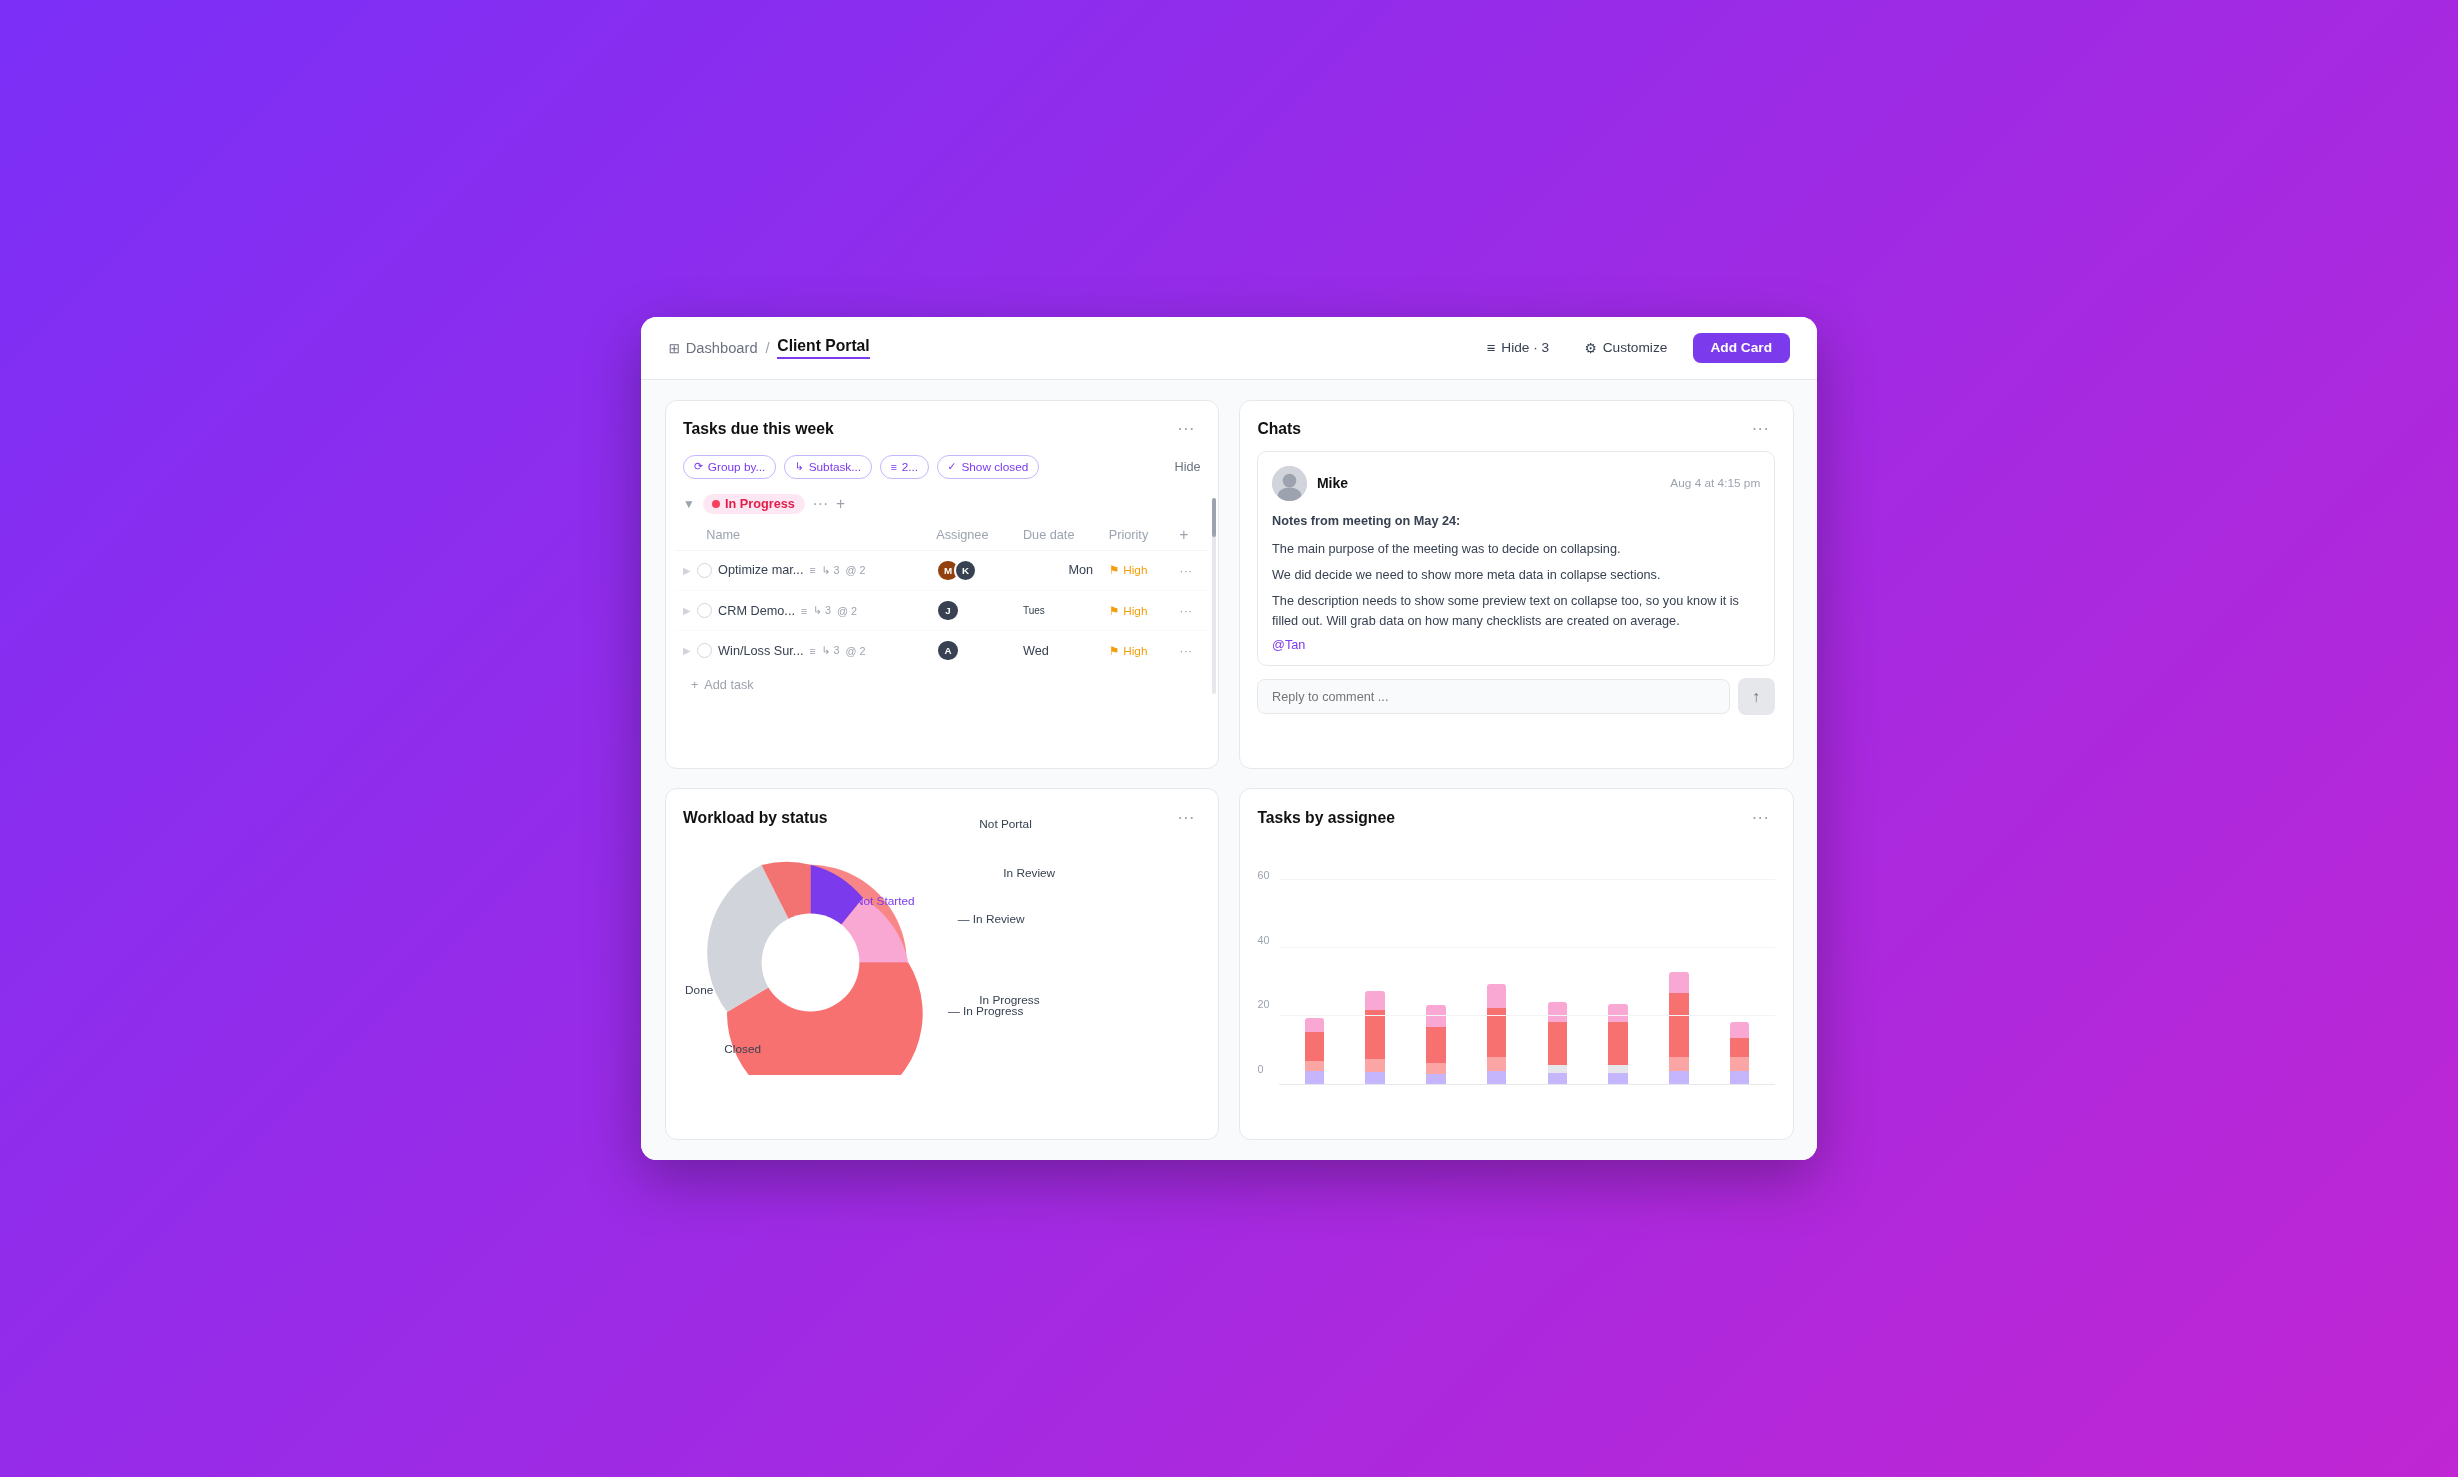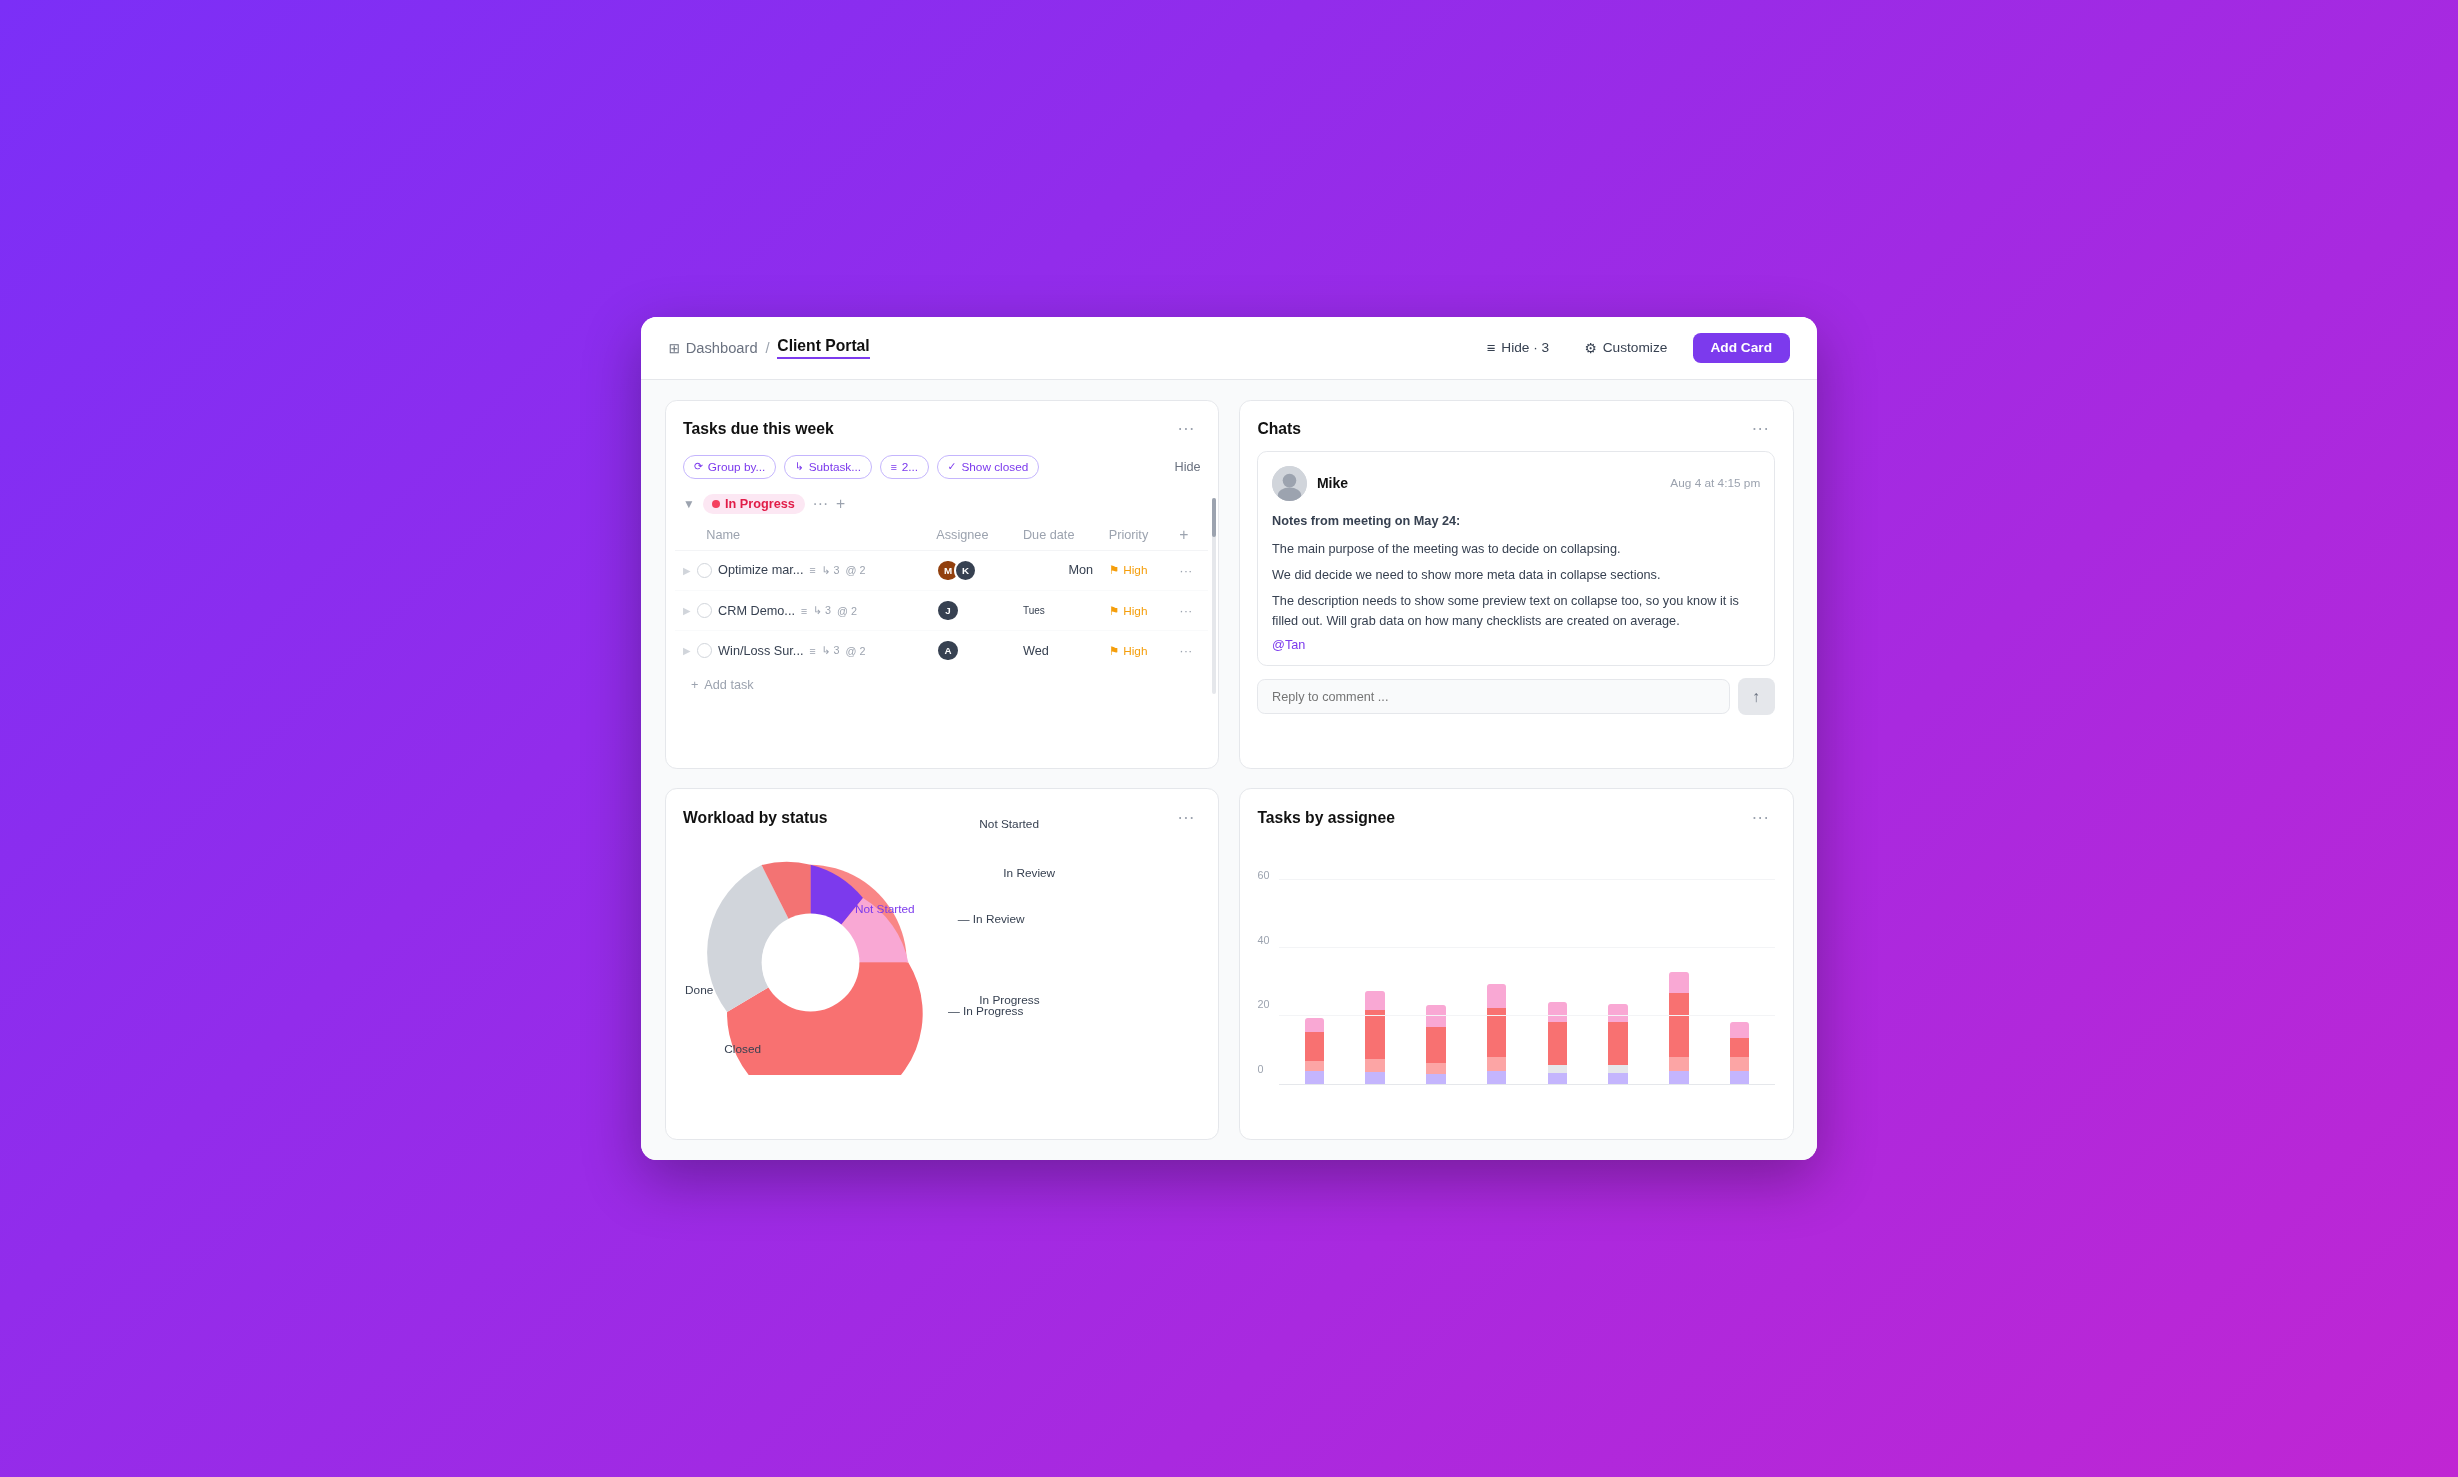--- a/index.html
+++ b/index.html
@@ -502,37 +502,37 @@
               A100,100 0 0,1 80,15.4 Z" fill="#d1d5db"></path>
 
             <path d="M130,115 
               L80,15.4 
               A100,100 0 0,1 130,15 Z" fill="#ef4444" opacity="0.75"></path>
 
             <circle cx="130" cy="115" r="50" fill="white"></circle>
           </svg>
         </div>
         <div style="flex:1; padding: 19.6px 0;">
-          <div style="font-size:11.8px; color:#374151; display:flex; align-items:center; gap:5.9px; margin-bottom:11.8px; position:relative; left:-108px; top:16px;">
+          <div style="font-size:11.8px; color:#374151; display:flex; align-items:center; gap:5.9px; margin-bottom:11.8px; position:relative; left:-108px; top:8px;">
             <span style="color:#7c3aed;">— Not Started</span>
           </div>
           <div style="font-size:11.8px; color:#374151; display:flex; align-items:center; gap:5.9px; margin-bottom:11.8px;">
             <span style="margin-left:9.8px;">— In Review</span>
           </div>
           <div style="margin-top:78px;">
             <div style="font-size:11.8px; color:#374151; margin-bottom:11.8px;">
               <span>— In Progress</span>
             </div>
           </div>
         </div>
 
       </div>
 
       <div style="position:relative; margin-top:-186px; margin-left:9.8px; font-size:11.8px; color:#374151; pointer-events:none;">
-        <div style="position:absolute; left:304px; top:-78px;">Not Started</div>
+        <div style="position:absolute; left:304px; top:-78px;">Not Portal</div>
         <div style="position:absolute; left:328px; top:-29px;">In Review</div>
         <div style="position:absolute; left:49px; top:147px;">Closed</div>
         <div style="position:absolute; left:9.8px; top:88px;">Done</div>
         <div style="position:absolute; left:304px; top:98px;">In Progress</div>
       </div>
     </div>
 
     <div class="card assignee-card">
       <div class="card-header">
         <span class="card-title">Tasks by assignee</span>

